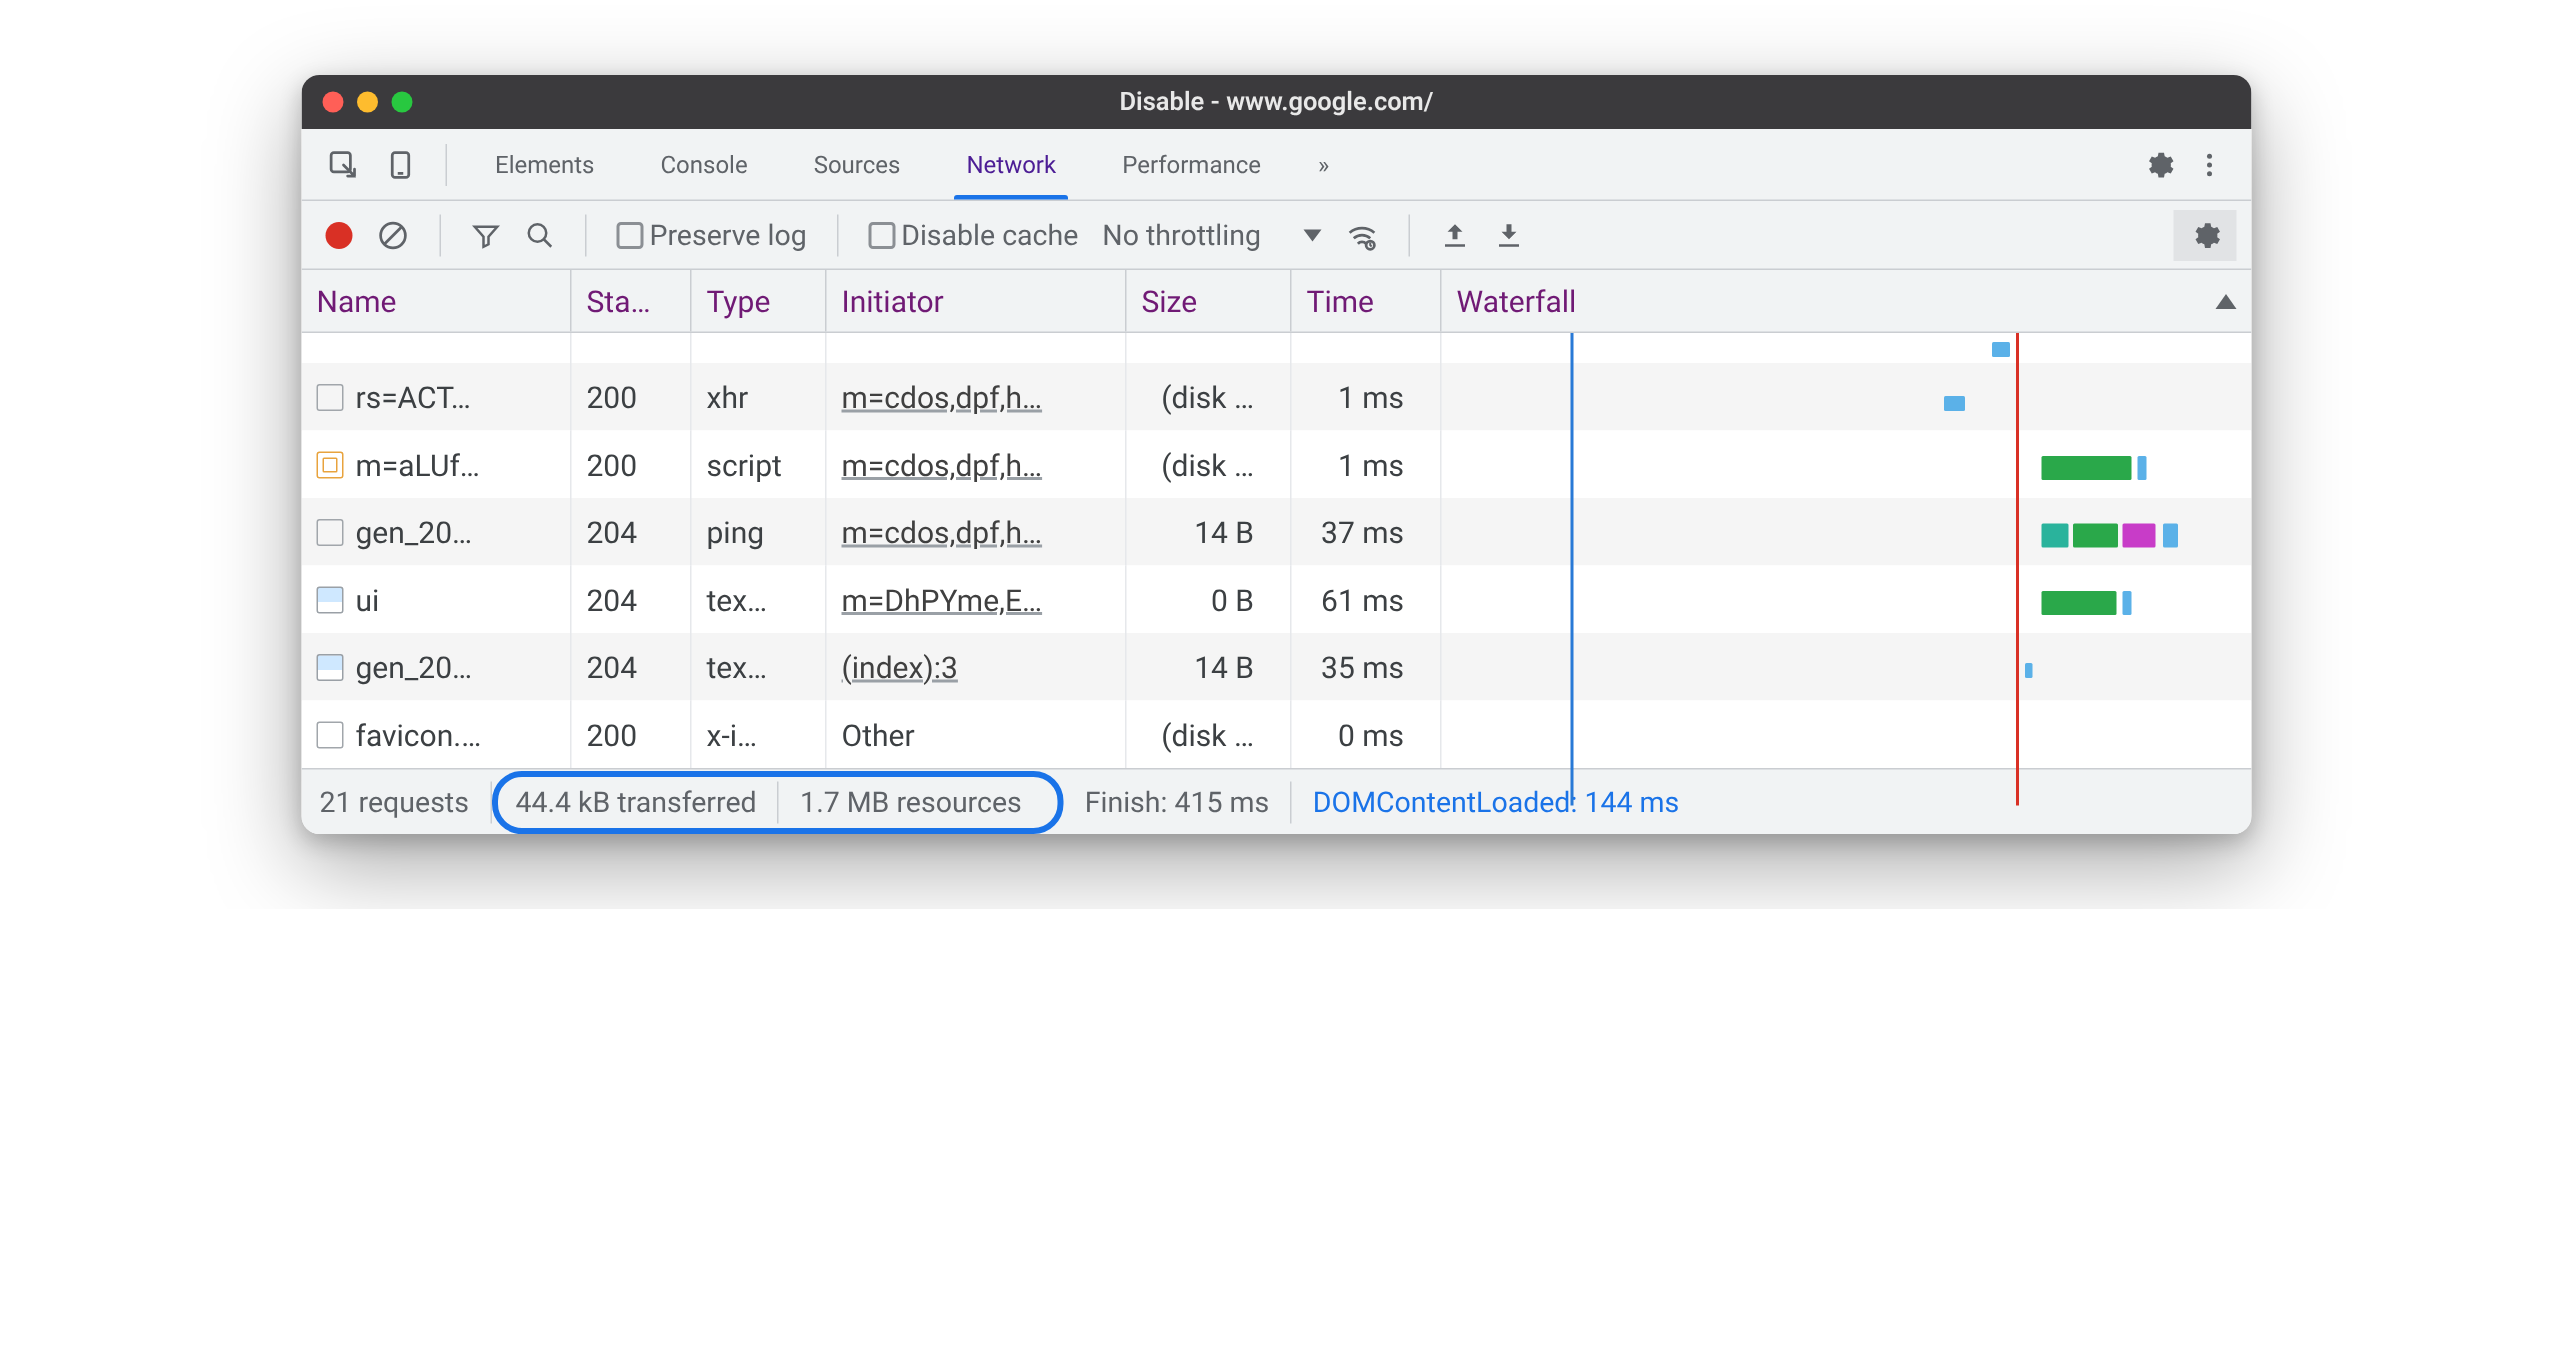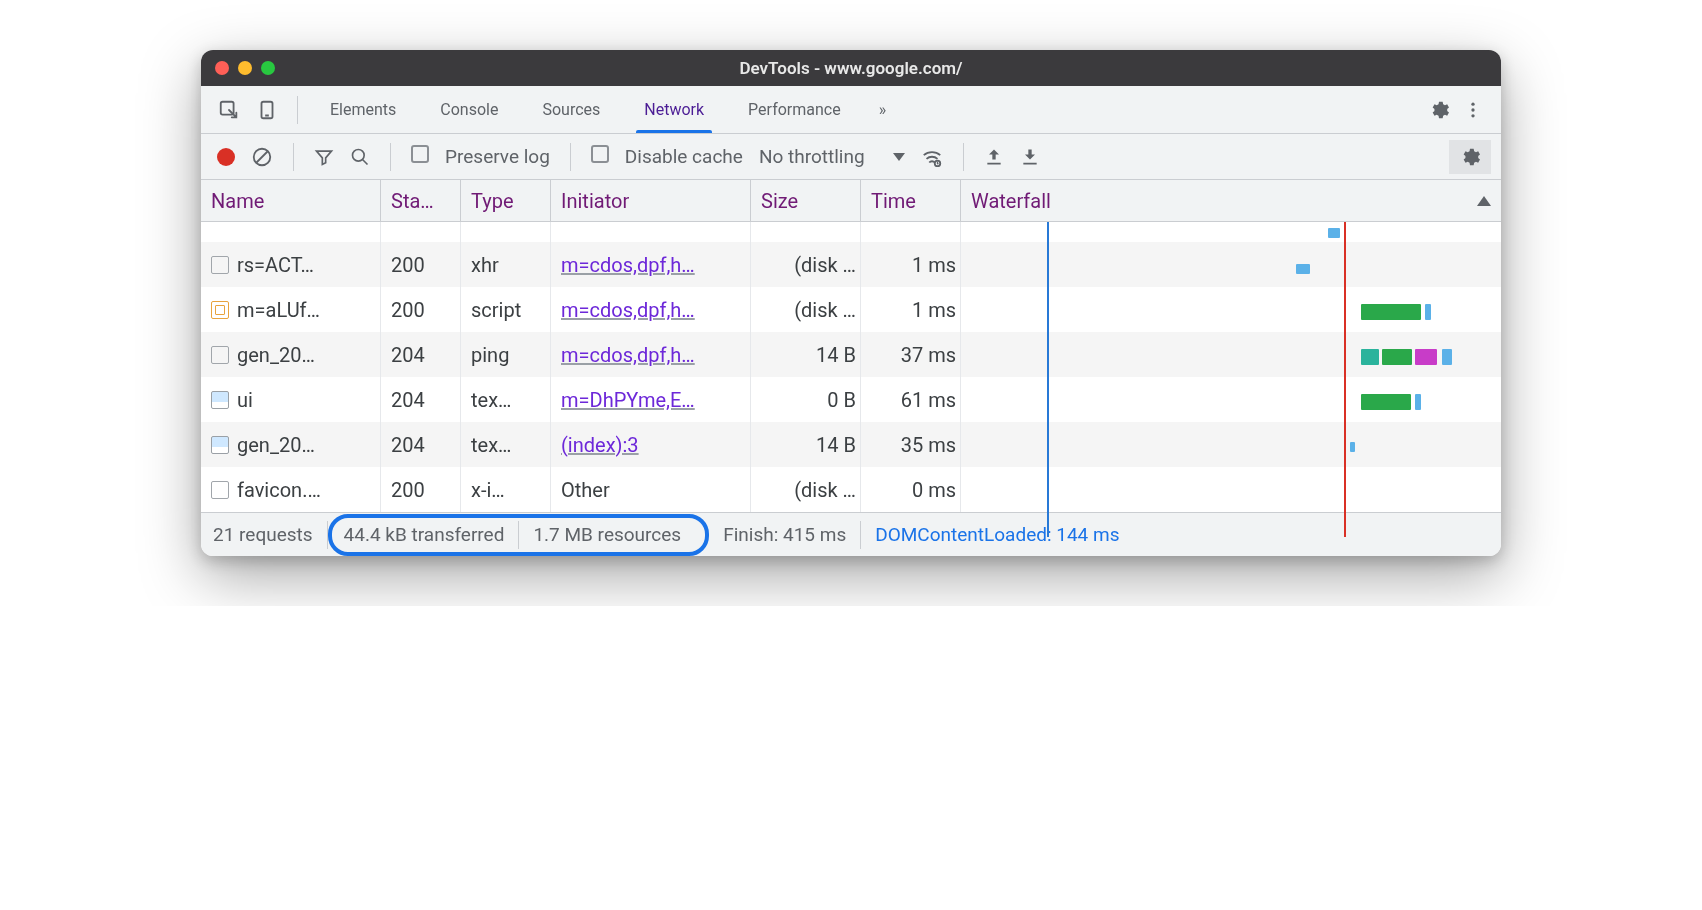--- a/index.html
+++ b/index.html
@@ -81,21 +81,21 @@
     background:#f1f3f4;
     border-bottom:1px solid #cacdd1;
     padding: 0 10px;
     font-size: 19px;
     color:#5f6368;
     gap: 4px;
   }
   .record-dot {
     width:18px; height:18px; border-radius:50%; background:#d93025;
   }
-  .tool { display:inline-flex; align-items:flex-start; gap:16px; padding:4px 6px;}
+  .tool { display:inline-flex; align-items:center; gap:4px; padding:4px 6px;}
   .checkbox {
     width:18px; height:18px; border:2px solid #8b8f94; border-radius:3px;
     display:inline-block;
   }
   .select {
     display:flex; align-items:center; gap:28px; border:none;
   }
   .triangle-down {
     width:0;height:0;border-left:6px solid transparent;border-right:6px solid transparent;border-top:8px solid #5f6368;
   }
@@ -143,22 +143,22 @@
     overflow:hidden; white-space:nowrap; text-overflow:ellipsis;
     color:#3c4043;
   }
   .td:last-child{ border-right:none; padding:0; position:relative;}
   .name-cell { gap:8px; }
   .file-icon { width:18px; height:18px; border:1.5px solid #a1a6ab; border-radius:2px; flex-shrink:0; position:relative;}
   .file-icon.script { border-color:#e8a33d; }
   .file-icon.script::after{content:"";position:absolute;inset:3px;border:1px solid #e8a33d;border-radius:1px;}
   .file-icon.img { border-color:#9aa0a6; background:linear-gradient(to bottom,#cfe8ff 60%,#fff 60%);}
   .link { color:#3c4043; text-decoration:underline; text-decoration-color:#9aa0a6;}
-  .size-cell, .time-cell { justify-content:flex-end; padding-right:4px;}
-  .initiator-cell .link{ color:#6d28d9;}
+  .size-cell, .time-cell { justify-content:flex-end; padding-right:24px;}
+  .initiator-cell .link{ color:#404040;}
   
   .waterfall-area {
     position:relative; height:100%;
   }
   .wf-wrap { position:absolute; left:0; right:0; top:0; height:calc(45px * 7); pointer-events: none; }
   .wf-line { position:absolute; top:0; bottom:0; width:2px; }
   .wf-line.blue{ background:#2879d6; left:16%;}
   .wf-line.red{ background:#d93025; left:71%;}
   .bar { position:absolute; height:16px; border-radius:1px; }
   .bar.green{ background:#2aa84a;}
@@ -196,21 +196,21 @@
 <body>
 
 <div class="window">
 
   <div class="titlebar">
     <div class="traffic-lights">
       <div class="dot red"></div>
       <div class="dot yellow"></div>
       <div class="dot green"></div>
     </div>
-    <div class="title">DevTools - www.google.com/</div>
+    <div class="title">Disable - www.google.com/</div>
   </div>
 
   <div class="tabbar">
     <div class="lefticons">
       <span class="iconbox">
         <svg width="22" height="22" viewBox="0 0 24 24" fill="none" stroke="#5f6368" stroke-width="2">
             <rect x="3" y="3" width="14" height="14" rx="2"></rect>
             <path d="M12 12 L20 20 M20 15 L20 20 L15 20" stroke-linecap="round"></path>
           </svg>
       </span>

